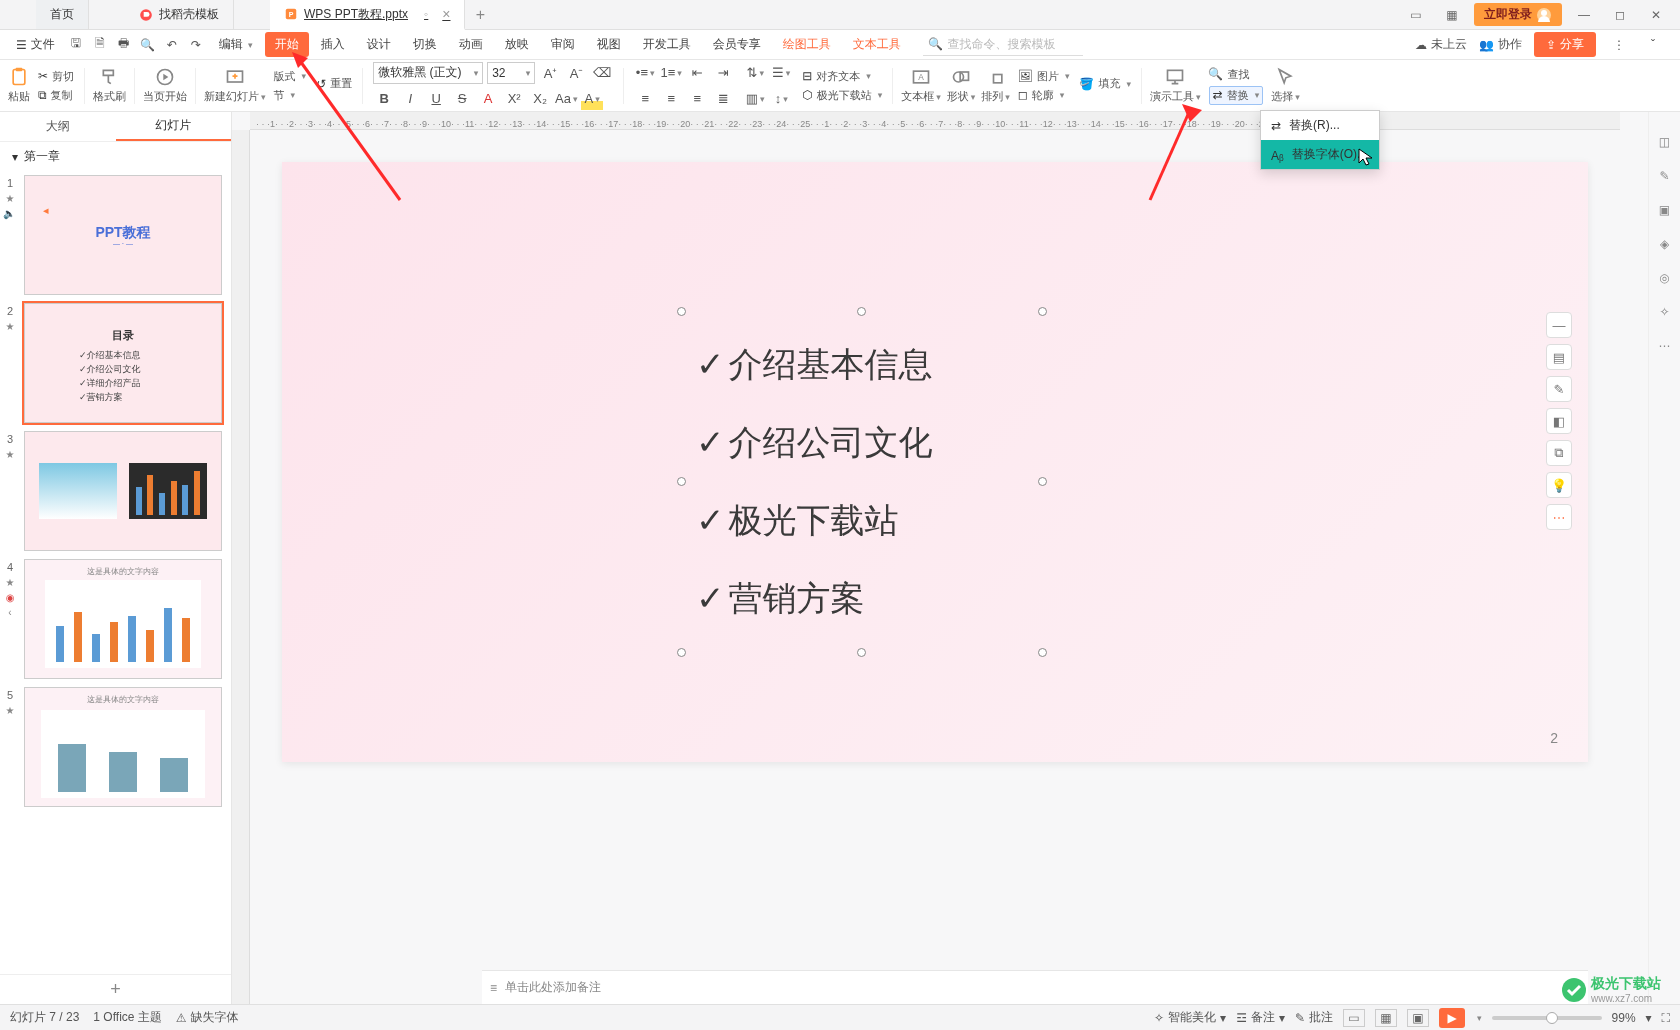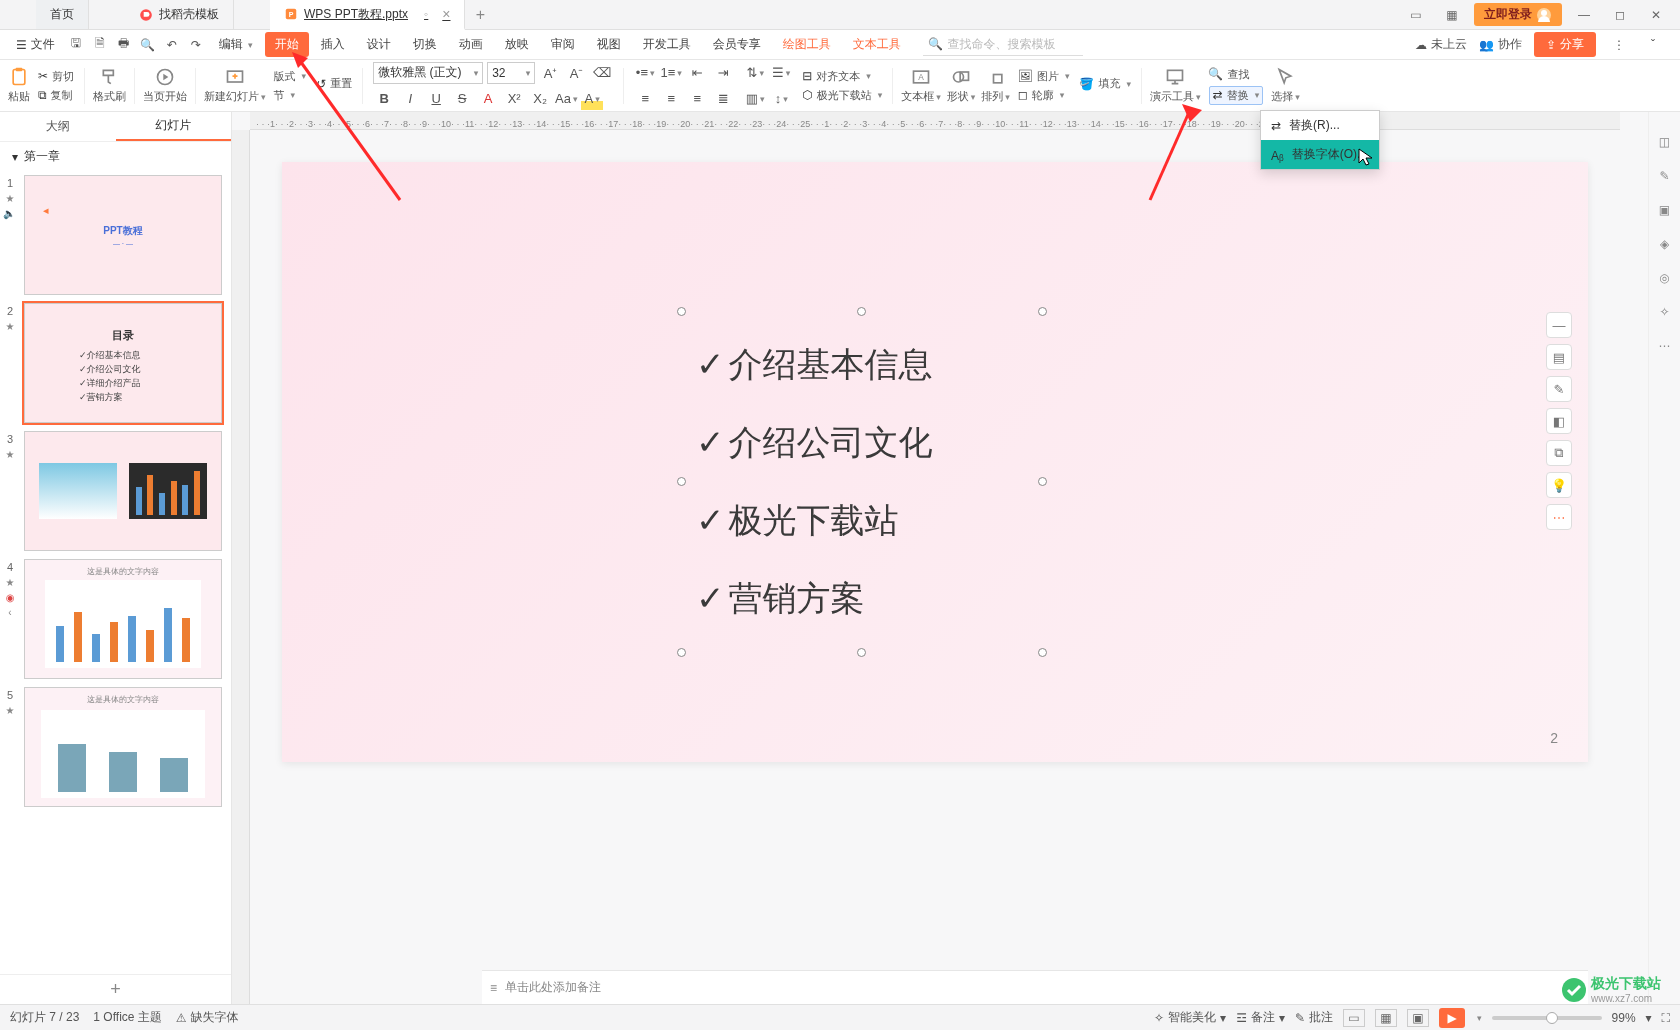--- a/index.html
+++ b/index.html
@@ -410,21 +410,21 @@
       </div>
     <div class="thumbs">
       <div class="thumb-row">
         <div class="thumb-gutter">
             <span>1</span>
             <span class="gicon">★</span>
             <span class="gicon">🔈</span>
           </div>
         <div class="thumb">
           <div style="position:absolute;left:18px;top:28px;color:#ff7a3c;font-size:11px;">◂</div>
-          <div style="position:absolute;top:48px;left:0;right:0;text-align:center;color:#4a6fd8;font-size:10px;font-weight:bold;">PPT教程</div>
+          <div style="position:absolute;top:48px;left:0;right:0;text-align:center;color:#4a6fd8;font-size:14px;font-weight:bold;">PPT教程</div>
           <div style="position:absolute;top:64px;left:0;right:0;text-align:center;color:#4a6fd8;font-size:7px;">— · —</div>
         </div>
       </div>
       <div class="thumb-row">
         <div class="thumb-gutter">
             <span>2</span>
             <span class="gicon">★</span>
           </div>
         <div class="thumb selected">
           <div class="t-title">目录</div>

